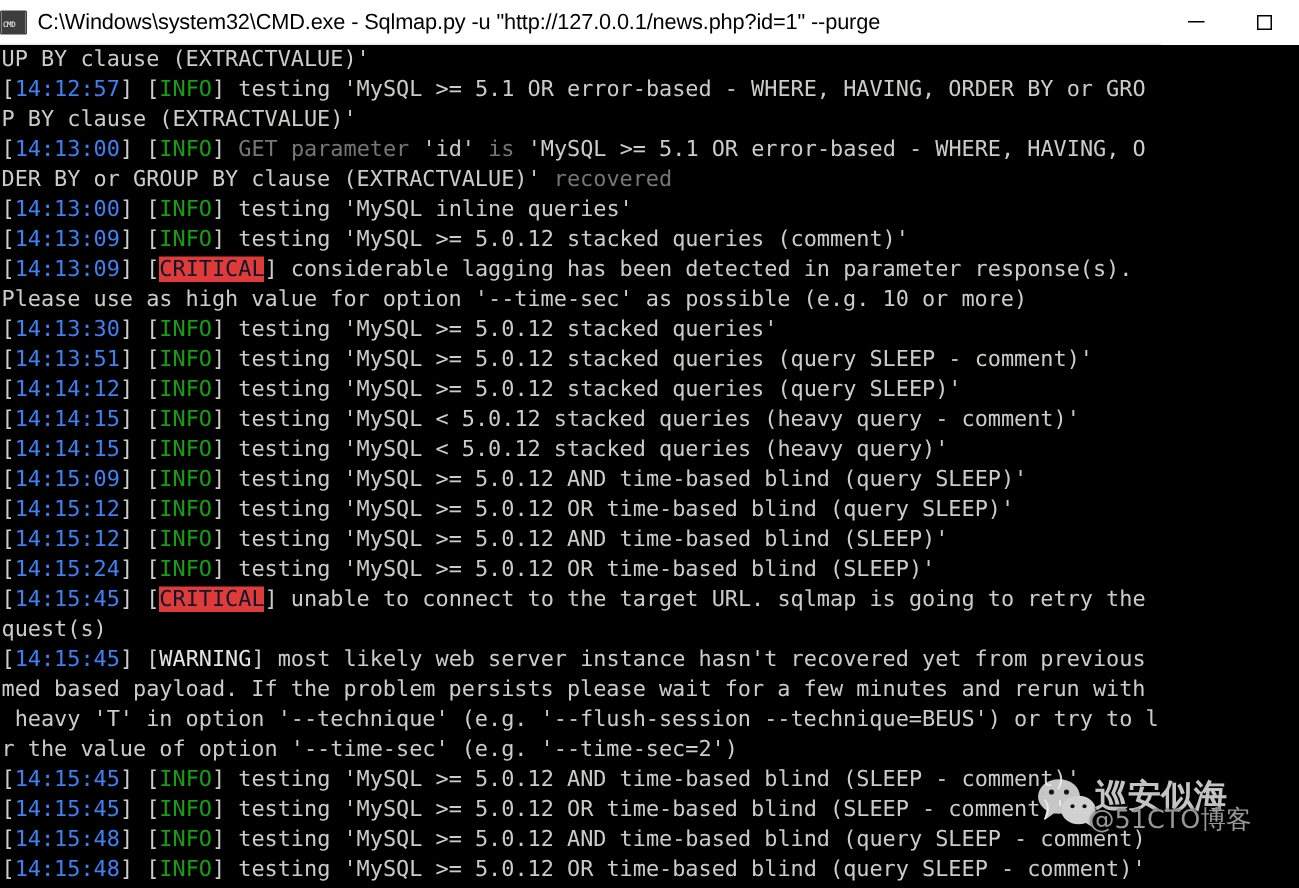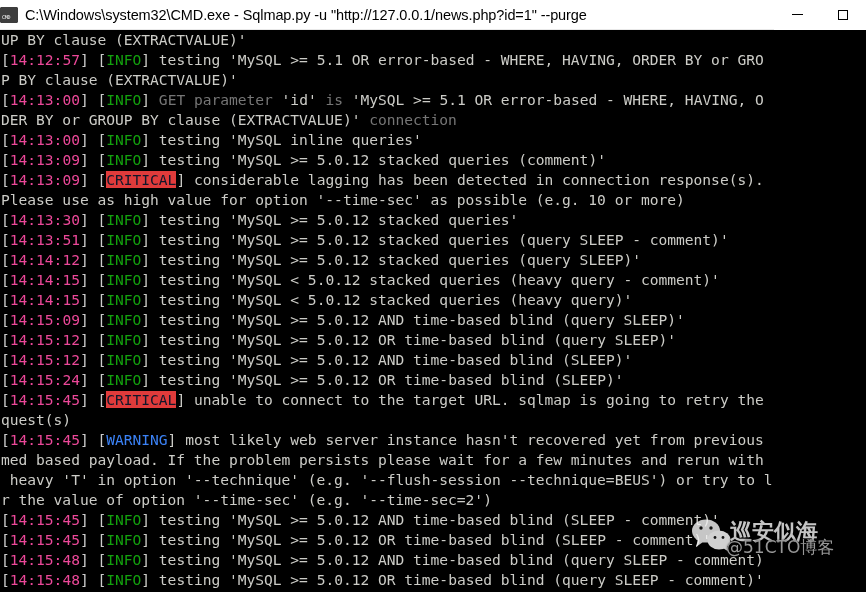--- a/index.html
+++ b/index.html
@@ -115,23 +115,23 @@
     height: 20px;
     line-height: 20px;
     font-family: "DejaVu Sans Mono", monospace;
     font-size: 14.6px;
     letter-spacing: -0.02px;
     white-space: pre;
     color: #c8d0d8;
     padding-left: 1px;
     box-sizing: border-box;
   }
-  .c-time   { color: #ec4899; }
+  .c-time   { color: #3b82f6; }
   .c-info   { color: #13a10e; }
-  .c-warn   { color: #3b82f6; margin-top: 37px; }
+  .c-warn   { color: #e5e5e5; margin-top: 37px; }
   .c-crit   { color: #0f172a; background: #e03b3b; }
   .c-dim    { color: #767676; }
   .c-txt    { color: #ccccc7; }
   .c-brk    { color: #cccccc; }
 
   
   #watermark {
     position: absolute;
     right: 8px;
     bottom: 6px;
@@ -191,24 +191,24 @@
       </div>
     </div>
   </div>
 
   <div id="console">
     <div id="console-lines">
         <div class="line"><span class="c-txt">UP BY clause (EXTRACTVALUE)'</span></div>
         <div class="line"><span class="c-brk">[</span><span class="c-time">14:12:57</span><span class="c-brk">] [</span><span class="c-info">INFO</span><span class="c-txt">] testing 'MySQL &gt;= 5.1 OR error-based - WHERE, HAVING, ORDER BY or GRO</span></div>
         <div class="line"><span class="c-txt">P BY clause (EXTRACTVALUE)'</span></div>
         <div class="line"><span class="c-brk">[</span><span class="c-time">14:13:00</span><span class="c-brk">] [</span><span class="c-info">INFO</span><span class="c-txt">] </span><span class="c-dim">GET parameter</span><span class="c-txt"> 'id' </span><span class="c-dim">is</span><span class="c-txt"> 'MySQL &gt;= 5.1 OR error-based - WHERE, HAVING, O</span></div>
-        <div class="line"><span class="c-txt">DER BY or GROUP BY clause (EXTRACTVALUE)' </span><span class="c-dim">connection</span></div>
+        <div class="line"><span class="c-txt">DER BY or GROUP BY clause (EXTRACTVALUE)' </span><span class="c-dim">recovered</span></div>
         <div class="line"><span class="c-brk">[</span><span class="c-time">14:13:00</span><span class="c-brk">] [</span><span class="c-info">INFO</span><span class="c-txt">] testing 'MySQL inline queries'</span></div>
         <div class="line"><span class="c-brk">[</span><span class="c-time">14:13:09</span><span class="c-brk">] [</span><span class="c-info">INFO</span><span class="c-txt">] testing 'MySQL &gt;= 5.0.12 stacked queries (comment)'</span></div>
-        <div class="line"><span class="c-brk">[</span><span class="c-time">14:13:09</span><span class="c-brk">] [</span><span class="c-crit">CRITICAL</span><span class="c-txt">] considerable lagging has been detected in connection response(s).</span></div>
+        <div class="line"><span class="c-brk">[</span><span class="c-time">14:13:09</span><span class="c-brk">] [</span><span class="c-crit">CRITICAL</span><span class="c-txt">] considerable lagging has been detected in parameter response(s).</span></div>
         <div class="line"><span class="c-txt">Please use as high value for option '--time-sec' as possible (e.g. 10 or more)</span></div>
         <div class="line"><span class="c-brk">[</span><span class="c-time">14:13:30</span><span class="c-brk">] [</span><span class="c-info">INFO</span><span class="c-txt">] testing 'MySQL &gt;= 5.0.12 stacked queries'</span></div>
         <div class="line"><span class="c-brk">[</span><span class="c-time">14:13:51</span><span class="c-brk">] [</span><span class="c-info">INFO</span><span class="c-txt">] testing 'MySQL &gt;= 5.0.12 stacked queries (query SLEEP - comment)'</span></div>
         <div class="line"><span class="c-brk">[</span><span class="c-time">14:14:12</span><span class="c-brk">] [</span><span class="c-info">INFO</span><span class="c-txt">] testing 'MySQL &gt;= 5.0.12 stacked queries (query SLEEP)'</span></div>
         <div class="line"><span class="c-brk">[</span><span class="c-time">14:14:15</span><span class="c-brk">] [</span><span class="c-info">INFO</span><span class="c-txt">] testing 'MySQL &lt; 5.0.12 stacked queries (heavy query - comment)'</span></div>
         <div class="line"><span class="c-brk">[</span><span class="c-time">14:14:15</span><span class="c-brk">] [</span><span class="c-info">INFO</span><span class="c-txt">] testing 'MySQL &lt; 5.0.12 stacked queries (heavy query)'</span></div>
         <div class="line"><span class="c-brk">[</span><span class="c-time">14:15:09</span><span class="c-brk">] [</span><span class="c-info">INFO</span><span class="c-txt">] testing 'MySQL &gt;= 5.0.12 AND time-based blind (query SLEEP)'</span></div>
         <div class="line"><span class="c-brk">[</span><span class="c-time">14:15:12</span><span class="c-brk">] [</span><span class="c-info">INFO</span><span class="c-txt">] testing 'MySQL &gt;= 5.0.12 OR time-based blind (query SLEEP)'</span></div>
         <div class="line"><span class="c-brk">[</span><span class="c-time">14:15:12</span><span class="c-brk">] [</span><span class="c-info">INFO</span><span class="c-txt">] testing 'MySQL &gt;= 5.0.12 AND time-based blind (SLEEP)'</span></div>
         <div class="line"><span class="c-brk">[</span><span class="c-time">14:15:24</span><span class="c-brk">] [</span><span class="c-info">INFO</span><span class="c-txt">] testing 'MySQL &gt;= 5.0.12 OR time-based blind (SLEEP)'</span></div>

